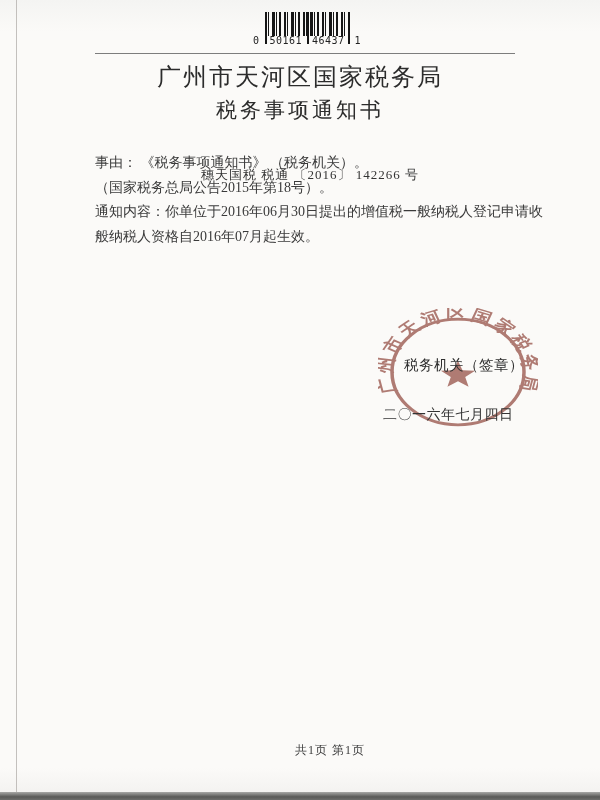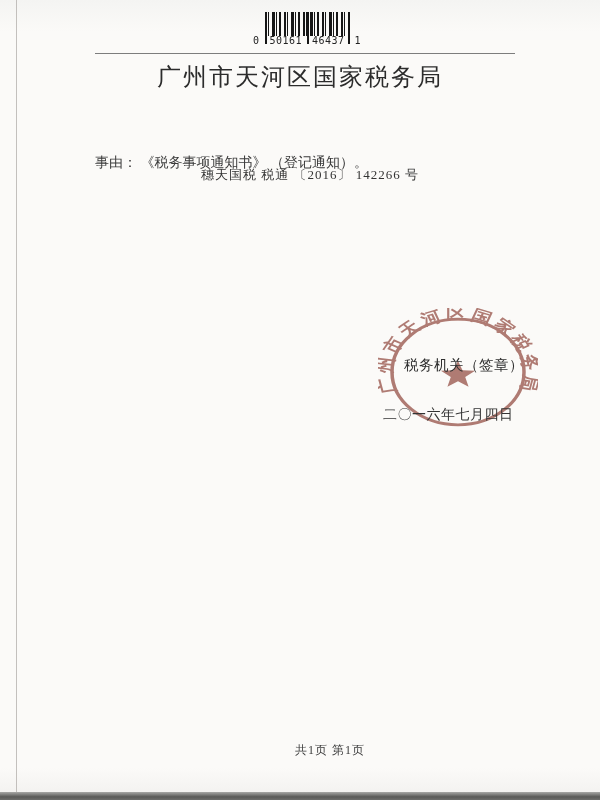--- a/index.html
+++ b/index.html
@@ -69,24 +69,28 @@
       <span>0</span>
       <span>50161</span>
       <span>46437</span>
       <span>1</span>
     </div>
   </div>
 
   <div class="rule"></div>
 
   <div class="authority">广州市天河区国家税务局</div>
+  <div class="doc-title">税务事项通知书</div>
   <div class="doc-number">穗天国税 税通 〔2016〕 142266 号</div>
 
   <div class="body-block">
-    <div class="body-line">事由： 《税务事项通知书》 （登记通知）。</div>
+    <div class="body-line">事由： 《税务事项通知书》 （税务机关）。</div>
+    <div class="body-line">（国家税务总局公告2015年第18号）。</div>
+    <div class="body-line">通知内容：你单位于2016年06月30日提出的增值税一般纳税人登记申请收</div>
+    <div class="body-line">般纳税人资格自2016年07月起生效。</div>
   </div>
 
   <svg class="seal-svg" viewBox="0 0 160 160">
     <circle cx="80" cy="80" r="66" fill="none" stroke="var(--seal-color,#a2655c)" stroke-width="3.5"></circle>
     <path id="sealArc" d="M22.84,113 A66,66 0 1 1 137.16,113" fill="none"></path>
     <text font-size="20" font-weight="bold" letter-spacing="3.5" fill="var(--seal-color,#a2655c)" font-family="Liberation Serif, DejaVu Serif, serif">
       <textPath href="#sealArc" startOffset="50%" text-anchor="middle">广州市天河区国家税务局</textPath>
     </text>
     <polygon points="80,66 84.47,77.85 97.12,78.44 87.23,86.35 90.58,98.56 80,91.6 69.42,98.56 72.77,86.35 62.88,78.44 75.53,77.85" fill="var(--seal-color,#a2655c)"></polygon>
   </svg>

